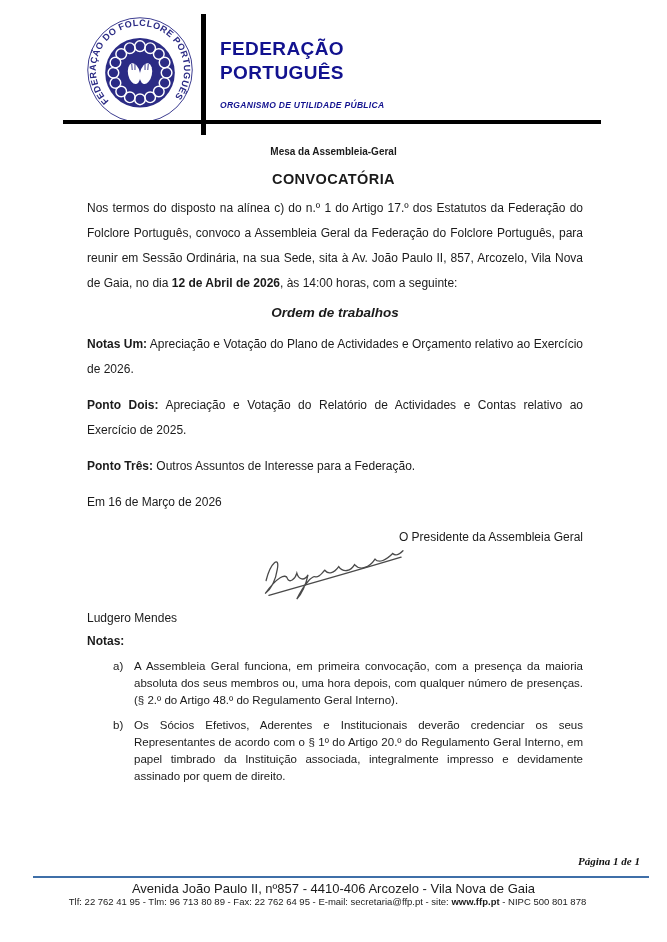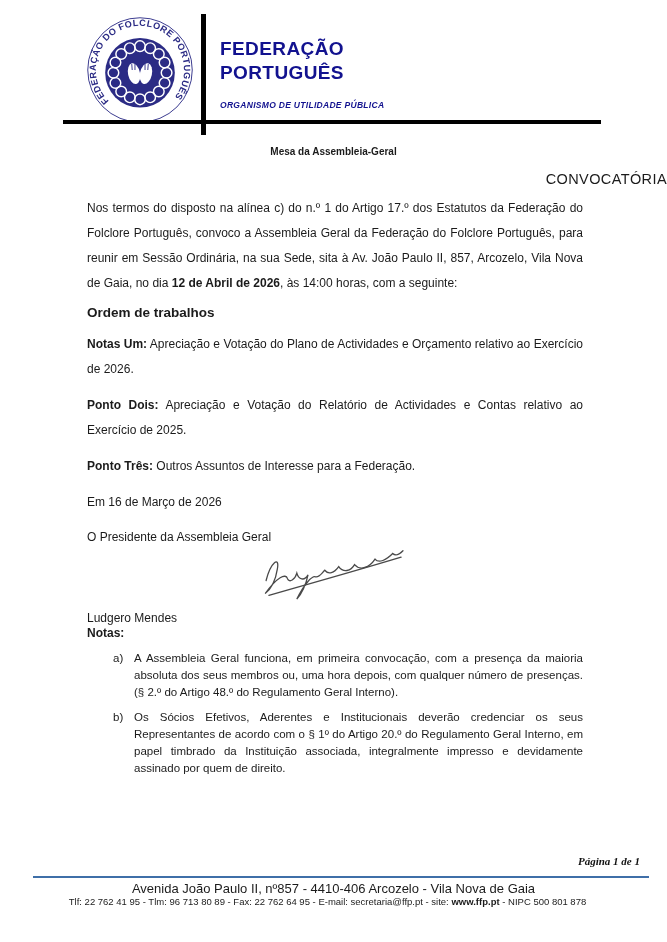--- a/index.html
+++ b/index.html
@@ -11,35 +11,35 @@
   .letterhead { position:relative; height:136px; }
   .logo { position:absolute; left:83px; top:15px; width:114px; height:110px; }
   .vbar { position:absolute; left:201px; top:14px; width:5px; height:121px; background:#000; }
   .org-block { position:absolute; left:220px; top:37px; }
   .org-name { color:#12128f; font-weight:bold; font-size:19px; line-height:24px; letter-spacing:0.4px; }
   .org-subtitle { color:#12128f; font-weight:bold; font-style:italic; font-size:8.5px; margin-top:15px; letter-spacing:0.3px; }
   .header-rule { position:absolute; left:63px; right:66px; top:120px; height:4px; background:#000; }
 
   
   .doc-title { text-align:center; font-size:10px; font-weight:bold; margin-top:10px; }
-  .doc-subtitle { text-align:right; font-size:14.5px; font-weight:normal; margin-top:14px; letter-spacing:0.4px; }
+  .doc-subtitle { text-align:center; font-size:14.5px; font-weight:bold; margin-top:14px; letter-spacing:0.4px; }
 
   
   .content { margin:0 84px 0 87px; font-size:12px; line-height:25px; }
   .intro { margin-top:9px; text-align:justify; }
-  .agenda-heading { font-weight:bold; font-size:13.5px; margin-top:8px; line-height:17px; }
+  .agenda-heading { text-align:center; font-weight:bold; font-size:13.5px; margin-top:8px; line-height:17px;font-style:italic; }
   .ponto { margin-top:11px; text-align:justify; }
   .date-line { margin-top:11px; }
-  .president { text-align:left; margin-top:14px; line-height:16px; }
+  .president { text-align:right; margin-top:14px; line-height:16px; }
   .sig-wrap { text-align:center; margin-top:2px; height:54px; }
   .sig-svg { width:178px; height:54px; }
   .sig-name { text-align:left; line-height:16px; }
 
   
-  .notes { margin-top:24px; font-size:11.5px; line-height:17px; }
+  .notes { margin-top:32px; font-size:11.5px; line-height:17px; }
   .notes-heading { font-weight:bold; font-size:12px; line-height:17px; }
   .note-item { display:flex; margin-top:8px; }
   .note-marker { flex:none; width:21px; margin-left:26px; }
   .note-text { flex:1; text-align:justify; }
 
   
   .page-indicator { position:absolute; top:855px; right:27px; font-family:"Liberation Serif", serif; font-style:italic; font-weight:bold; font-size:11px; color:#111; }
   .footer-rule { position:absolute; top:876px; left:33px; right:18px; height:2px; background:#3f6fa8; }
   .footer-address { position:absolute; top:882px; left:0; right:0; text-align:center; font-size:13px; line-height:13px; }
   .footer-contact { position:absolute; top:895px; left:0; right:12px; text-align:center; font-size:9.5px; line-height:13px; }

